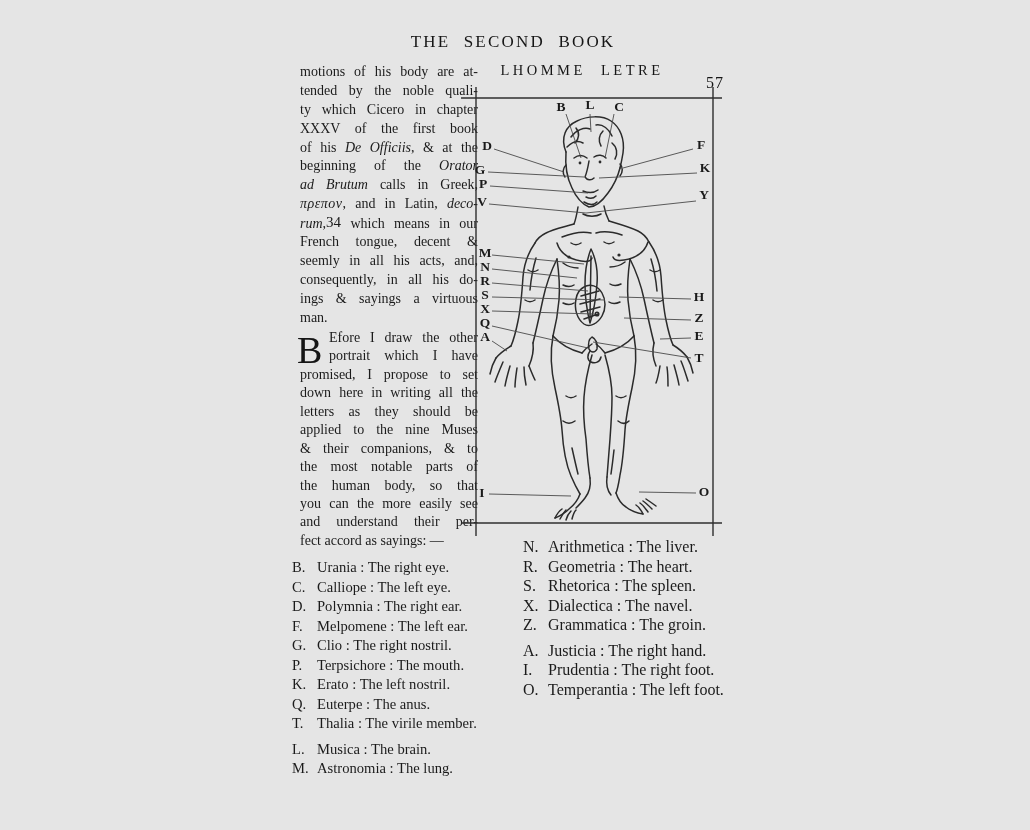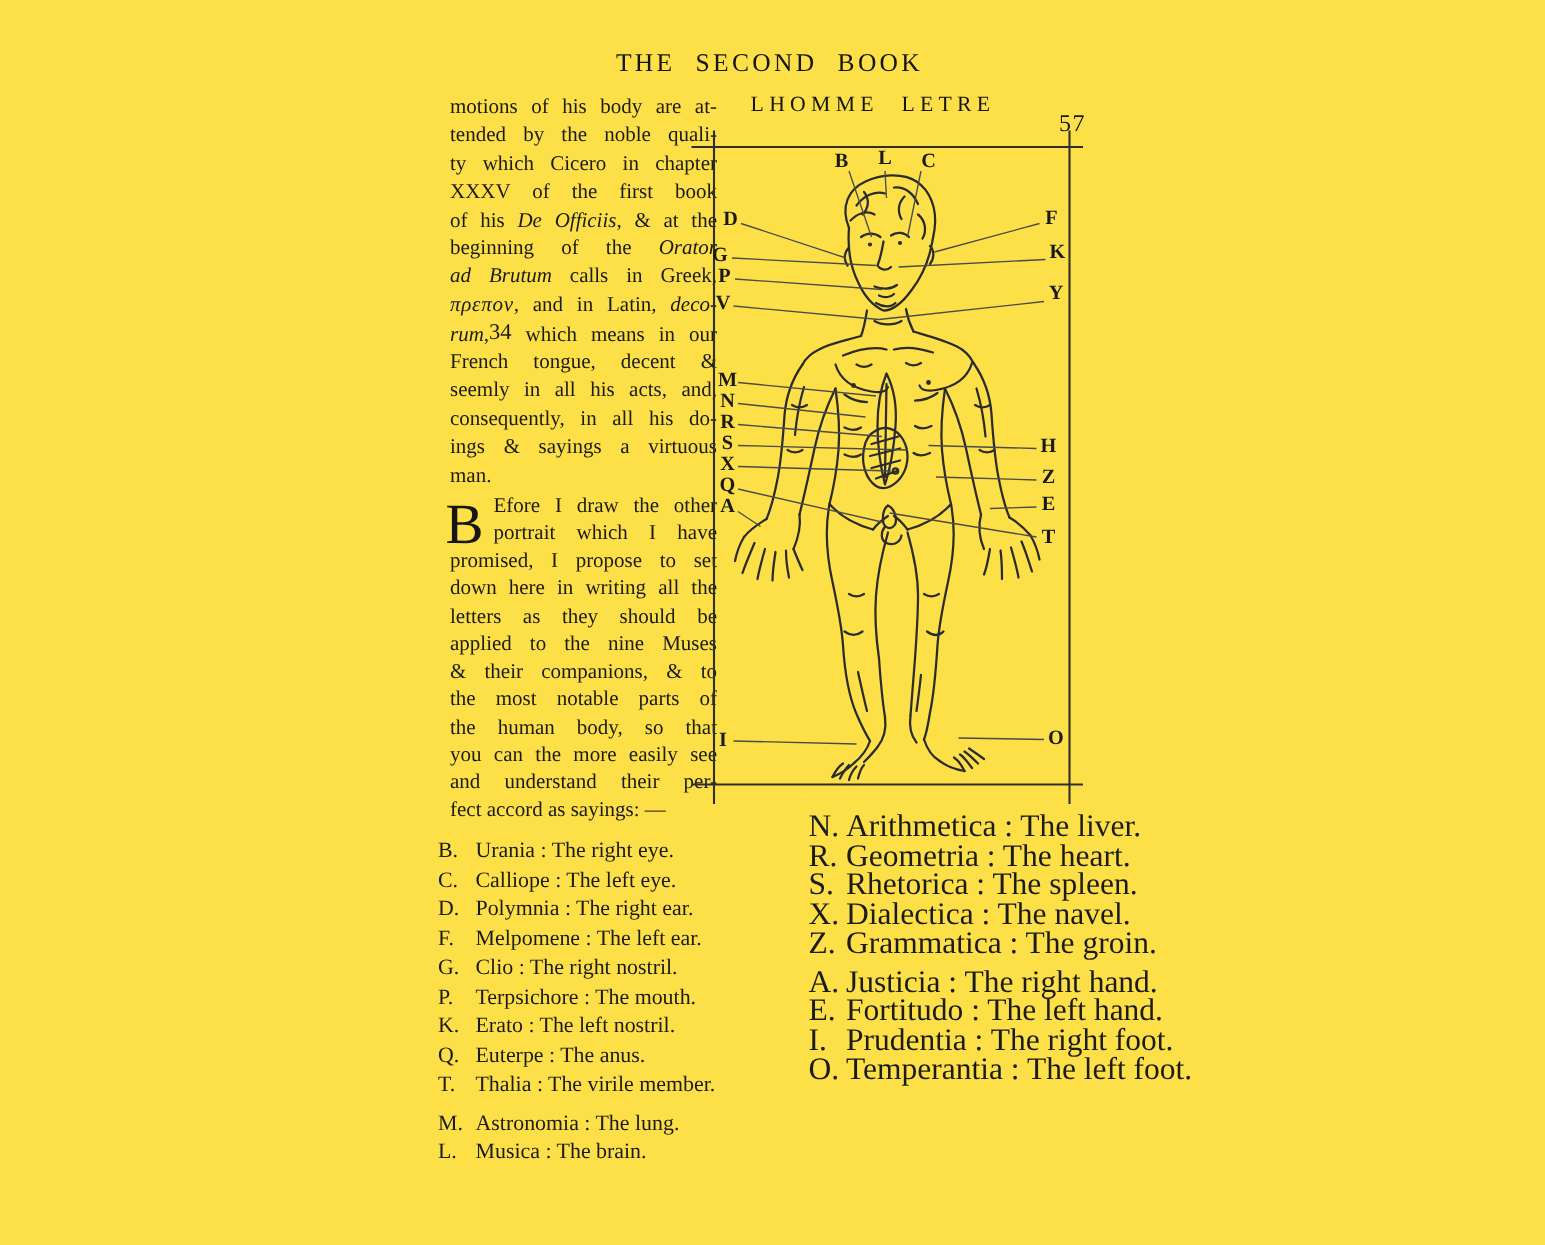--- a/index.html
+++ b/index.html
@@ -1,16 +1,16 @@
 <!DOCTYPE html>
 <html><head>
 <meta charset="utf-8">
 <style>
   html,body{margin:0;padding:0;background:#ffffff;}
-  .canvas{position:relative;width:1030px;height:830px;background:#fde047;overflow:hidden;
+  .canvas{position:relative;width:1030px;height:830px;background:#e5e5e5;overflow:hidden;
           font-family:"Liberation Serif","DejaVu Serif",serif;color:#1c1c1c;}
   .abs{position:absolute;}
   
   .runhead{left:392px;top:32px;width:242px;text-align:center;font-size:17px;
            letter-spacing:2.2px;word-spacing:7px;color:#161616;}
   .pagenum{left:706px;top:34px;width:40px;font-size:16px;letter-spacing:1px;color:#161616;margin-top:40px;}
   .figtitle{left:482px;top:62px;width:200px;text-align:center;font-size:14.5px;
             letter-spacing:3.5px;word-spacing:8px;color:#161616;}
   
   .para{left:300px;width:178px;font-size:14px;color:#1b1b1b;}
@@ -21,21 +21,21 @@
   .para2 .tline{height:18.45px;}
   .tline.noj{text-align-last:left;}
   .tline.ind{margin-left:29px;}
   .it{font-style:italic;}
   .gk{font-style:italic;letter-spacing:0.5px;}
   .fn{font-size:15px;position:relative;top:-1px;}
   .dropcap{left:297px;top:331px;font-size:38px;line-height:38px;color:#151515;}
   
   .blist{font-size:14.6px;color:#1b1b1b;}
   .leftlist{left:292px;top:559px;width:215px;}
-  .rightlist{left:539px;top:538px;width:250px;font-size:21px;}
+  .rightlist{left:523px;top:538px;width:250px;font-size:16px;}
   .litem{height:19.5px;white-space:nowrap;}
   .lgroup{margin:0;}
   .lgroup + .lgroup{margin-top:6px;}
   .lkey{display:inline-block;width:25px;}
   
   .figsvg{left:440px;top:75px;}
   .frame{stroke:#2e2e2e;stroke-width:1.4;}
   .leader{stroke:#4a4a4a;stroke-width:0.9;}
   .figletter{font-family:"Liberation Serif","DejaVu Serif",serif;font-size:13.5px;
              font-weight:bold;fill:#1a1a1a;text-anchor:middle;}
@@ -90,35 +90,34 @@
         <div class="litem"><span class="lkey">C.</span><span class="ltxt">Calliope : The left eye.</span></div>
         <div class="litem"><span class="lkey">D.</span><span class="ltxt">Polymnia : The right ear.</span></div>
         <div class="litem"><span class="lkey">F.</span><span class="ltxt">Melpomene : The left ear.</span></div>
         <div class="litem"><span class="lkey">G.</span><span class="ltxt">Clio : The right nostril.</span></div>
         <div class="litem"><span class="lkey">P.</span><span class="ltxt">Terpsichore : The mouth.</span></div>
         <div class="litem"><span class="lkey">K.</span><span class="ltxt">Erato : The left nostril.</span></div>
         <div class="litem"><span class="lkey">Q.</span><span class="ltxt">Euterpe : The anus.</span></div>
         <div class="litem"><span class="lkey">T.</span><span class="ltxt">Thalia : The virile member.</span></div>
       </div>
       <div class="lgroup">
+        <div class="litem"><span class="lkey">L.</span><span class="ltxt">Musica : The brain.</span></div>
         <div class="litem"><span class="lkey">M.</span><span class="ltxt">Astronomia : The lung.</span></div>
-        <div class="litem"><span class="lkey">L.</span><span class="ltxt">Musica : The brain.</span></div>
       </div>
     </div>
   <div class="abs blist rightlist" id="rightlist">
       <div class="lgroup">
         <div class="litem"><span class="lkey">N.</span><span class="ltxt">Arithmetica : The liver.</span></div>
         <div class="litem"><span class="lkey">R.</span><span class="ltxt">Geometria : The heart.</span></div>
         <div class="litem"><span class="lkey">S.</span><span class="ltxt">Rhetorica : The spleen.</span></div>
         <div class="litem"><span class="lkey">X.</span><span class="ltxt">Dialectica : The navel.</span></div>
         <div class="litem"><span class="lkey">Z.</span><span class="ltxt">Grammatica : The groin.</span></div>
       </div>
       <div class="lgroup">
         <div class="litem"><span class="lkey">A.</span><span class="ltxt">Justicia : The right hand.</span></div>
-        <div class="litem"><span class="lkey">E.</span><span class="ltxt">Fortitudo : The left hand.</span></div>
         <div class="litem"><span class="lkey">I.</span><span class="ltxt">Prudentia : The right foot.</span></div>
         <div class="litem"><span class="lkey">O.</span><span class="ltxt">Temperantia : The left foot.</span></div>
       </div>
     </div>
 
   <svg class="abs figsvg" width="300" height="475" viewBox="440 75 300 475">
 
     <g>
       <line class="frame" x1="461" y1="98" x2="722" y2="98"></line>
       <line class="frame" x1="461" y1="523" x2="722" y2="523"></line>

